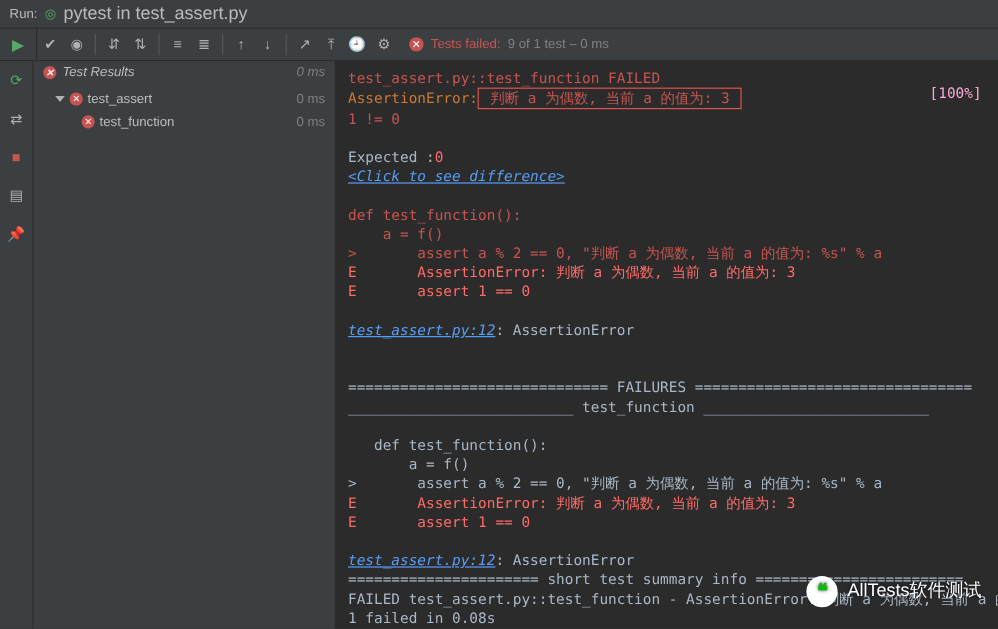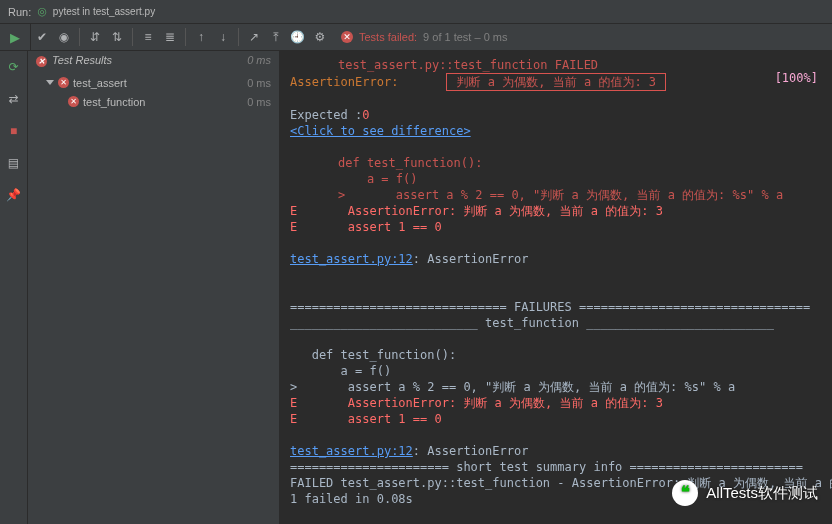--- a/index.html
+++ b/index.html
@@ -15,21 +15,21 @@
   .titlebar {
     height: 24px;
     display: flex;
     align-items: center;
     gap: 6px;
     padding: 0 8px;
     background: #3c3f41;
     border-bottom: 1px solid #2b2b2b;
   }
   .run-label { color: #bbbbbb; font-size: 11px; }
-  .tab-title { color: #bbbbbb; font-size: 10px; }
+  .tab-title { color: #bbbbbb; font-size: 15px; }
   .toolbar {
     height: 27px;
     display: flex;
     align-items: center;
     border-bottom: 1px solid #2b2b2b;
     background: #3c3f41;
   }
   .left-tool {
     display: flex;
     align-items: center;
@@ -131,24 +131,24 @@
     background: #2b2b2b;
     color: #a9b7c6;
     font-family: "Menlo","Consolas",monospace;
     font-size: 12px;
     line-height: 16px;
     padding: 6px 10px 10px 10px;
     overflow: hidden;
     position: relative;
   }
   .line { white-space: pre; }
-  .red { color: #c75450; margin-left: 48px; }
+  .red { color: #c75450; }
   .redbright { color: #ff6b68; }
   .orange { color: #cc7832; }
-  .link { color: #589df6; text-decoration: underline; cursor:pointer; }
+  .link { color: #589df6; text-decoration: underline; cursor:pointer;font-style:italic; }
   .pct { position: absolute; top: 19px; right: 14px; color: #f9a8d4; }
   .highlight-box {
     border: 1px solid #d9534f;
     padding: 0 2px;
     display: inline-block;
   }
   .watermark {
     position: absolute;
     right: 14px;
     bottom: 18px;
@@ -232,20 +232,21 @@
         <span>test_function</span>
       </span>
       <span class="gray">0 ms</span>
     </div>
   </div>
 
   <div class="output-panel">
     <span class="pct">[100%]</span>
     <div class="line red">test_assert.py::test_function FAILED</div>
     <div class="line"><span class="orange">AssertionError:</span><span class="highlight-box red"> 判断 a 为偶数, 当前 a 的值为: 3 </span></div>
+    <div class="line red">1 != 0</div>
     <div class="line">&nbsp;</div>
     <div class="line"><span>Expected :</span><span class="redbright">0</span></div>
     <div class="line"><span class="link">&lt;Click to see difference&gt;</span></div>
     <div class="line">&nbsp;</div>
     <div class="line red">def test_function():</div>
     <div class="line red">    a = f()</div>
     <div class="line red">&gt;       assert a % 2 == 0, "判断 a 为偶数, 当前 a 的值为: %s" % a</div>
     <div class="line redbright">E       AssertionError: 判断 a 为偶数, 当前 a 的值为: 3</div>
     <div class="line redbright">E       assert 1 == 0</div>
     <div class="line">&nbsp;</div>

